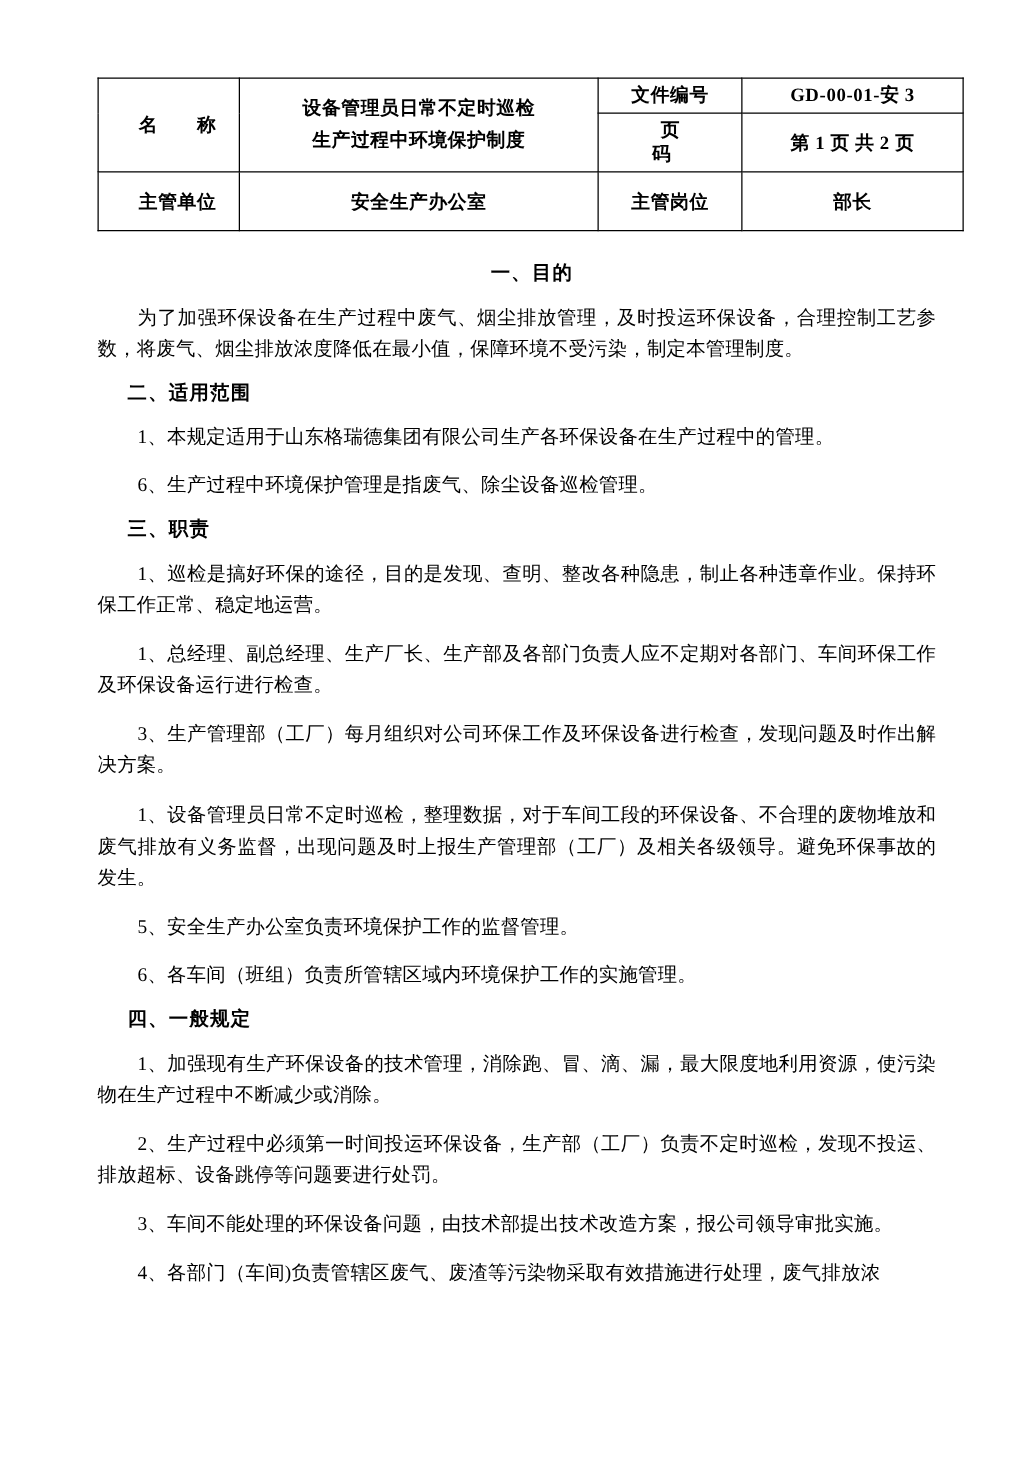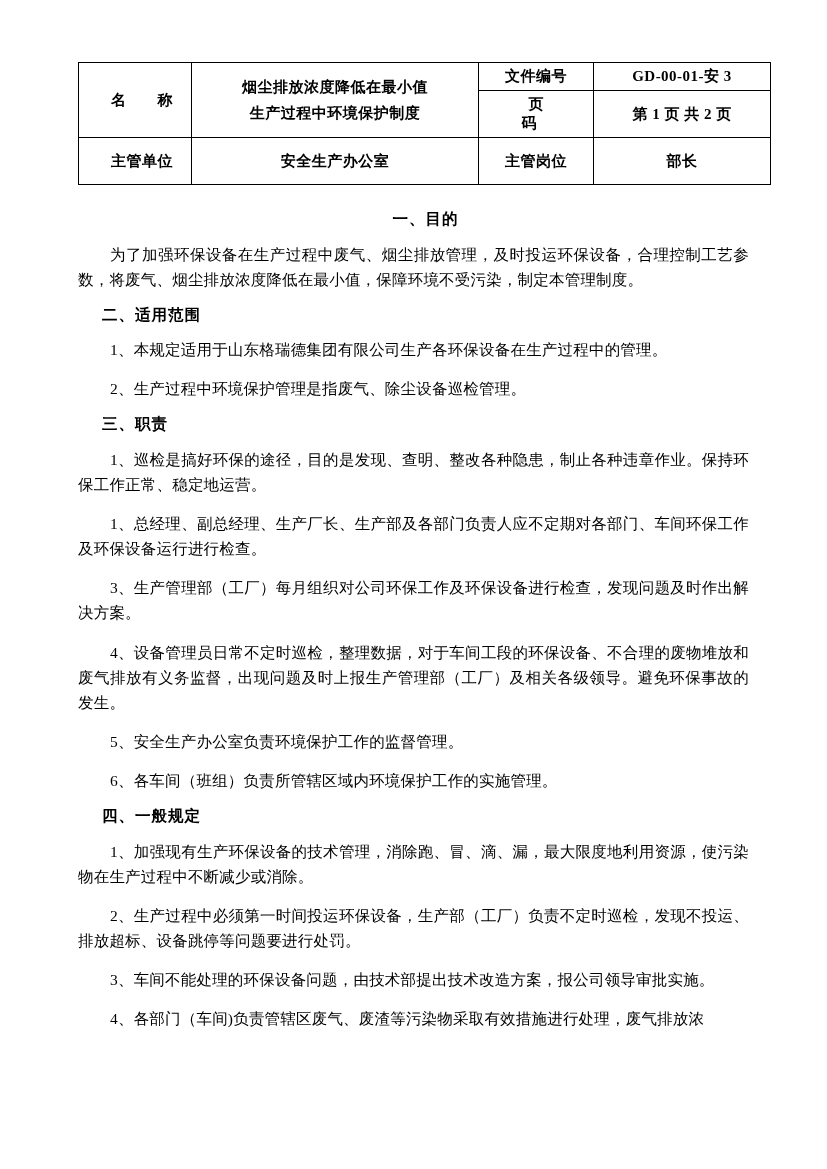--- a/index.html
+++ b/index.html
@@ -103,21 +103,21 @@
 </head>
 <body>
 
 <div class="page">
 
   <table class="header-table">
     <tbody>
         <tr>
       <td class="c-name-label" rowspan="2">名　　称</td>
       <td class="c-title row1-left" rowspan="2">
-        <div>烟尘排放浓度降低在最小值</div>
+        <div>设备管理员日常不定时巡检</div>
         <div>生产过程中环境保护制度</div>
       </td>
       <td class="c-key">文件编号</td>
       <td class="c-val">GD-00-01-安 3</td>
     </tr>
     <tr>
       <td class="c-key spaced">页　　码</td>
       <td class="c-val-cn">第 1 页 共 2 页</td>
     </tr>
     <tr class="row3">
@@ -129,27 +129,27 @@
   </tbody>
     </table>
 
   <div class="body">
 
     <div class="h2">一、目的</div>
     <p class="para">为了加强环保设备在生产过程中废气、烟尘排放管理，及时投运环保设备，合理控制工艺参数，将废气、烟尘排放浓度降低在最小值，保障环境不受污染，制定本管理制度。</p>
 
     <div class="h2">二、适用范围</div>
     <p class="para">1、本规定适用于山东格瑞德集团有限公司生产各环保设备在生产过程中的管理。</p>
-    <p class="para">2、生产过程中环境保护管理是指废气、除尘设备巡检管理。</p>
+    <p class="para">6、生产过程中环境保护管理是指废气、除尘设备巡检管理。</p>
 
     <div class="h2">三、职责</div>
     <p class="para">1、巡检是搞好环保的途径，目的是发现、查明、整改各种隐患，制止各种违章作业。保持环保工作正常、稳定地运营。</p>
     <p class="para">1、总经理、副总经理、生产厂长、生产部及各部门负责人应不定期对各部门、车间环保工作及环保设备运行进行检查。</p>
     <p class="para">3、生产管理部（工厂）每月组织对公司环保工作及环保设备进行检查，发现问题及时作出解决方案。</p>
-    <p class="para">4、设备管理员日常不定时巡检，整理数据，对于车间工段的环保设备、不合理的废物堆放和废气排放有义务监督，出现问题及时上报生产管理部（工厂）及相关各级领导。避免环保事故的发生。</p>
+    <p class="para">1、设备管理员日常不定时巡检，整理数据，对于车间工段的环保设备、不合理的废物堆放和废气排放有义务监督，出现问题及时上报生产管理部（工厂）及相关各级领导。避免环保事故的发生。</p>
     <p class="para">5、安全生产办公室负责环境保护工作的监督管理。</p>
     <p class="para">6、各车间（班组）负责所管辖区域内环境保护工作的实施管理。</p>
 
     <div class="h2">四、一般规定</div>
     <p class="para">1、加强现有生产环保设备的技术管理，消除跑、冒、滴、漏，最大限度地利用资源，使污染物在生产过程中不断减少或消除。</p>
     <p class="para">2、生产过程中必须第一时间投运环保设备，生产部（工厂）负责不定时巡检，发现不投运、排放超标、设备跳停等问题要进行处罚。</p>
     <p class="para">3、车间不能处理的环保设备问题，由技术部提出技术改造方案，报公司领导审批实施。</p>
     <p class="para">4、各部门（车间)负责管辖区废气、废渣等污染物采取有效措施进行处理，废气排放浓</p>
 
   </div>

